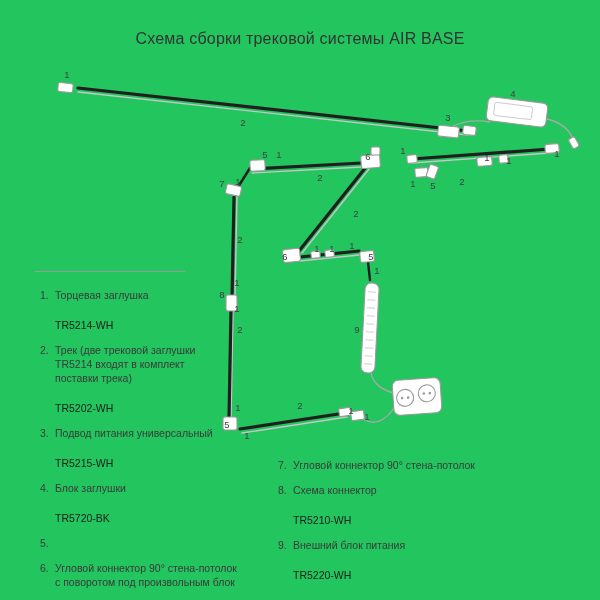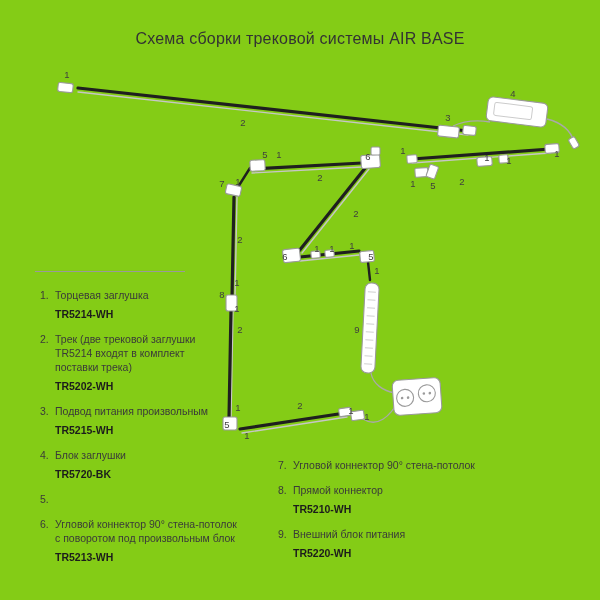--- a/index.html
+++ b/index.html
@@ -1,16 +1,16 @@
 <!DOCTYPE html>
 <html><head>
 <meta charset="utf-8">
 <style>
   html,body{margin:0;padding:0;background:#fff;}
-  .page{position:relative;width:600px;height:600px;background:#84cc16;overflow:hidden;
+  .page{position:relative;width:600px;height:600px;background:#22c55e;overflow:hidden;
         font-family:"Liberation Sans", sans-serif;color:#3a3a3a;}
   .title{position:absolute;top:30px;left:0;width:600px;text-align:center;
          font-size:16px;letter-spacing:.2px;color:#333;}
   .rule{position:absolute;left:35px;top:271px;width:150px;height:1px;background:#9a9a9a;}
   .diagram-svg{position:absolute;left:0;top:0;}
   .td{stroke:#1f1f1f;stroke-width:3.2;stroke-linecap:round;fill:none;}
   .ts{stroke:#1f1f1f;stroke-width:2.4;stroke-linecap:round;fill:none;}
   .tl{stroke:#c6c6c6;stroke-width:1.4;stroke-linecap:round;fill:none;}
   .part{fill:#ffffff;stroke:#9a9a9a;stroke-width:1.1;}
   .part-inner{fill:none;stroke:#cccccc;stroke-width:1;}
@@ -18,21 +18,21 @@
   .hatch{stroke:#d0d0d0;stroke-width:1;}
   .pin{fill:#9a9a9a;stroke:none;}
   #callouts text{font-family:"Liberation Sans", sans-serif;font-size:9.5px;fill:#3f3f3f;
                  text-anchor:middle;dominant-baseline:middle;}
   .legend{position:absolute;font-size:10.5px;line-height:14px;color:#3a3a3a;}
   .legend-left{left:40px;top:288px;width:225px;}
   .legend-right{left:278px;top:458px;width:240px;}
   .li{display:flex;margin-bottom:11px;}
   .li-num{flex:0 0 15px;}
   .li-line{white-space:nowrap;}
-  .li-code{font-weight:bold;color:#1c1c1c;margin-top:5px;}
+  .li-code{font-weight:normal;color:#1c1c1c;margin-top:16px;}
 </style>
 </head>
 <body>
 
 <div class="page">
 
   <div class="title">Схема сборки трековой системы AIR BASE</div>
 
   <svg class="diagram-svg" width="600" height="600" viewBox="0 0 600 600" xmlns="http://www.w3.org/2000/svg">
 
@@ -161,21 +161,21 @@
         <div class="li-body">
           <div class="li-line">Трек (две трековой заглушки</div>
           <div class="li-line">TR5214 входят в комплект</div>
           <div class="li-line">поставки трека)</div>
           <div class="li-code">TR5202-WH</div>
         </div>
       </div>
       <div class="li">
         <div class="li-num">3.</div>
         <div class="li-body">
-          <div class="li-line">Подвод питания произвольным</div>
+          <div class="li-line">Подвод питания универсальный</div>
           <div class="li-code">TR5215-WH</div>
         </div>
       </div>
       <div class="li">
         <div class="li-num">4.</div>
         <div class="li-body">
           <div class="li-line">Блок заглушки</div>
           <div class="li-code">TR5720-BK</div>
         </div>
       </div>
@@ -194,21 +194,21 @@
   <div class="legend legend-right">
       <div class="li">
         <div class="li-num">7.</div>
         <div class="li-body">
           <div class="li-line">Угловой коннектор 90° стена-потолок</div>
         </div>
       </div>
       <div class="li">
         <div class="li-num">8.</div>
         <div class="li-body">
-          <div class="li-line">Прямой коннектор</div>
+          <div class="li-line">Схема коннектор</div>
           <div class="li-code">TR5210-WH</div>
         </div>
       </div>
       <div class="li">
         <div class="li-num">9.</div>
         <div class="li-body">
           <div class="li-line">Внешний блок питания</div>
           <div class="li-code">TR5220-WH</div>
         </div>
       </div>

